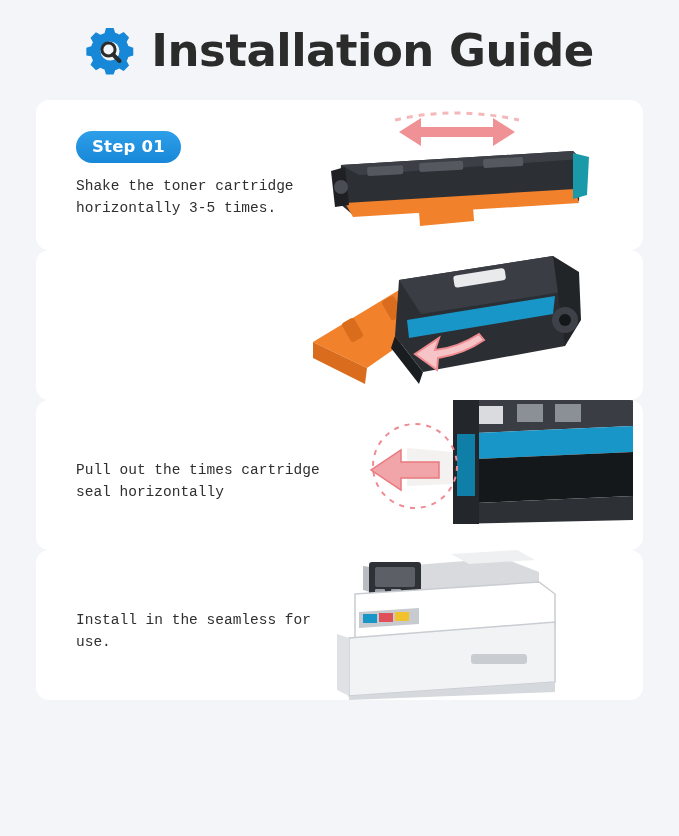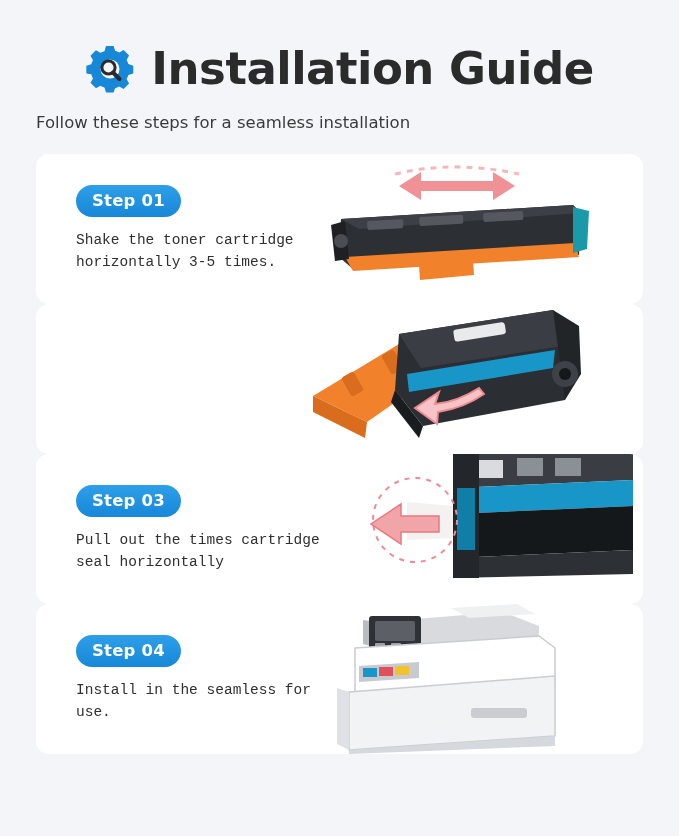--- a/index.html
+++ b/index.html
@@ -13,22 +13,22 @@
     width: 679px;
     height: 836px;
     background: #f4f5f9;
     position: relative;
     overflow: hidden;
     padding: 0 36px;
   }
 
   
   .header {
-    padding-top: 40px;
-    text-align: left;
+    padding-top: 22px;
+    text-align: right;
   }
   .title-row {
     display: flex;
     align-items: center;
     justify-content: center;
     gap: 14px;
   }
   .gear-icon {
     width: 52px;
     height: 52px;
@@ -114,21 +114,20 @@
       <span class="gear-icon">
         <svg viewBox="0 0 52 52" xmlns="http://www.w3.org/2000/svg">
           <path d="M20 2 h8 l1.6 5.2 a16 16 0 0 1 4.3 1.8 l4.7-2.6 5.7 5.7 -2.6 4.7 a16 16 0 0 1 1.8 4.3 L48.7 23 v8 l-5.2 1.6 a16 16 0 0 1-1.8 4.3 l2.6 4.7 -5.7 5.7 -4.7-2.6 a16 16 0 0 1-4.3 1.8 L28 51h-8 l-1.6-5.2 a16 16 0 0 1-4.3-1.8 l-4.7 2.6 -5.7-5.7 2.6-4.7 a16 16 0 0 1-1.8-4.3 L-0.7 31 v-8 l5.2-1.6 a16 16 0 0 1 1.8-4.3 L3.7 12.4 9.4 6.7 l4.7 2.6 a16 16 0 0 1 4.3-1.8 z" fill="#1787d8" transform="translate(2,0) scale(0.95)"></path>
           <circle cx="25" cy="25" r="9.5" fill="#f4f5f9"></circle>
           <circle cx="23.5" cy="23.5" r="6.6" fill="none" stroke="#2b2b2b" stroke-width="3"></circle>
           <line x1="28" y1="28.5" x2="34.5" y2="35" stroke="#2b2b2b" stroke-width="4" stroke-linecap="round"></line>
         </svg>
       </span>
       <h1 class="page-title">Installation Guide</h1>
     </div>
-    <div class="subtitle">Follow these steps for a seamless installation</div>
   </div>
 
   <div class="cards">
 
     <div class="card">
       <div class="card-text">
         <span class="badge">Step 01</span>
         <div class="desc">Shake the toner cartridge horizontally 3-5 times.</div>
       </div>
       <div class="card-art">
@@ -182,21 +181,20 @@
           </g>
 
           <path d="M176 84 q-22 14 -44 16 l4 -12 -24 16 22 16 1 -12 q26 -4 46 -18 z" fill="#f6c4c6"></path>
           <path d="M176 84 q-22 14 -44 16 l4 -12 -24 16 22 16 1 -12 q26 -4 46 -18 z" fill="none" stroke="#ef8b90" stroke-width="2"></path>
         </svg>
       </div>
     </div>
 
     <div class="card">
       <div class="card-text">
-        <span class="badge">Step 03</span>
         <div class="desc">Pull out the times cartridge seal horizontally</div>
       </div>
       <div class="card-art">
         <svg viewBox="0 0 340 150" xmlns="http://www.w3.org/2000/svg">
 
           <g>
             <path d="M150 0 L330 0 L330 26 L150 34 Z" fill="#3a3e44"></path>
             <path d="M150 34 L330 26 L330 52 L150 60 Z" fill="#1796c7"></path>
             <path d="M150 60 L330 52 L330 96 L150 104 Z" fill="#15181b"></path>
             <path d="M150 104 L330 96 L330 120 L150 124 Z" fill="#2d3136"></path>
@@ -212,21 +210,20 @@
           <path d="M104 48 L150 52 L150 84 L104 86 Z" fill="#f3f0ef" opacity="0.9"></path>
 
           <path d="M136 62 h-38 v-12 l-30 20 30 20 v-12 h38 z" fill="#f1a5a8"></path>
           <path d="M136 62 h-38 v-12 l-30 20 30 20 v-12 h38 z" fill="none" stroke="#e8797e" stroke-width="1.5"></path>
         </svg>
       </div>
     </div>
 
     <div class="card">
       <div class="card-text">
-        <span class="badge">Step 04</span>
         <div class="desc">Install in the seamless for use.</div>
       </div>
       <div class="card-art">
         <svg viewBox="0 0 340 150" xmlns="http://www.w3.org/2000/svg">
 
           <g>
             <path d="M74 18 L200 8 L236 22 L236 34 L74 44 Z" fill="#d8dade"></path>
             <path d="M74 18 L74 44 L60 40 L60 16 Z" fill="#b9bcc1"></path>
             <rect x="66" y="12" width="52" height="34" rx="3" fill="#2e3237"></rect>
             <rect x="72" y="17" width="40" height="20" rx="2" fill="#5c6066"></rect>

